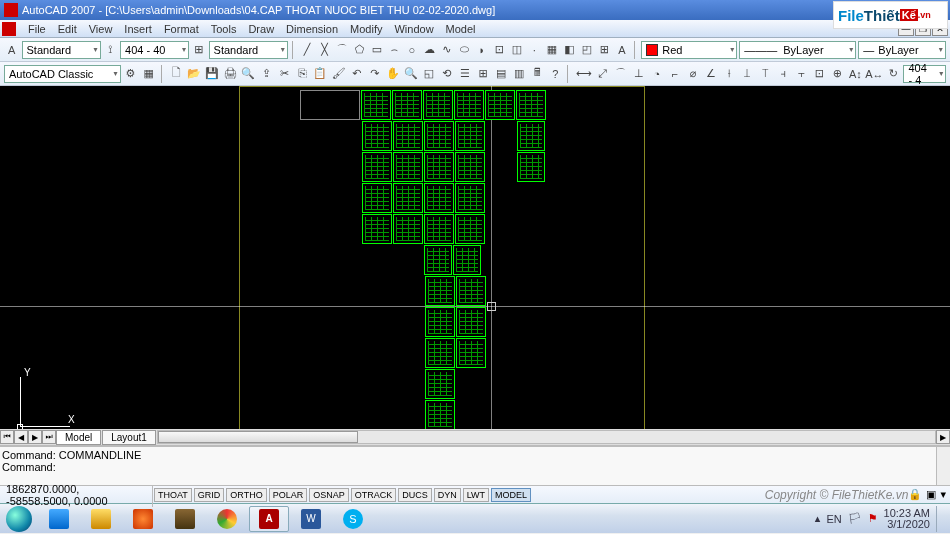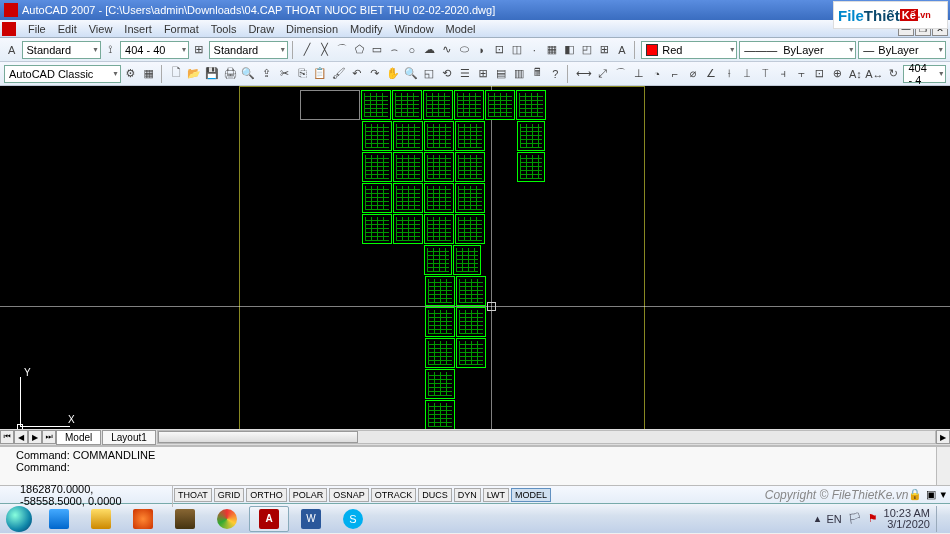--- a/index.html
+++ b/index.html
@@ -65,29 +65,29 @@
 
 
 .hscroll { position: absolute; left: 0; right: 0; bottom: 0; height: 16px; background: #ddd; display: flex; align-items: center; }
 .hscroll .tab { padding: 1px 8px; background: #f8f8f8; border: 1px solid #999; font-size: 10px; margin-right: 1px; }
 .hscroll .tab.active { background: #fff; }
 .hscroll .navbtn { width: 14px; height: 14px; background: #eee; border: 1px solid #999; display: flex; align-items: center; justify-content: center; font-size: 8px; }
 .hscroll .track { flex: 1; height: 14px; background: #e8e8e8; border: 1px solid #bbb; position: relative; }
 .hscroll .thumb-sb { position: absolute; left: 0; width: 200px; height: 12px; background: linear-gradient(#f8f8f8,#ddd); border: 1px solid #999; }
 
 
-.cmdarea { height: 40px; background: #f8f8f8; border-top: 2px solid #bbb; padding: 2px 16px; font-family: Consolas, monospace; font-size: 11px; overflow: hidden; position: relative; }
+.cmdarea { height: 40px; background: #f8f8f8; border-top: 2px solid #bbb; padding: 2px 2px; font-family: Consolas, monospace; font-size: 11px; overflow: hidden; position: relative; }
 .cmdarea .cmdline { white-space: nowrap; }
 .cmdarea .cmdinput { display: flex; }
 .cmdarea .cmdinput input { border: none; background: transparent; font-family: inherit; font-size: 11px; width: 400px; outline: none; }
 .cmdarea .vscroll { position: absolute; right: 0; top: 0; bottom: 0; width: 14px; background: #eee; border-left: 1px solid #bbb; }
 
 
 .statusbar { height: 18px; background: linear-gradient(#f5f8fe,#e5eef8); display: flex; align-items: center; border-top: 1px solid #bbb; font-size: 10px; }
-.statusbar .coords { padding: 0 20px; width: 173px; border-right: 1px solid #bbb; }
+.statusbar .coords { padding: 0 6px; width: 153px; border-right: 1px solid #bbb; }
 .statusbar .sbtn { padding: 1px 3px; border: 1px solid #aaa; margin: 0 1px; background: #eee; font-size: 9px; }
 .statusbar .sbtn.active { background: #d0e0f0; border-color: #6090c0; }
 .statusbar .copyright { flex: 1; text-align: right; color: #888; font-size: 12px; font-style: italic; position: relative; }
 .statusbar .rightgrp { display: flex; align-items: center; gap: 4px; padding-right: 4px; }
 
 
 .taskbar { height: 30px; background: linear-gradient(#f0f4fa,#d5e0ee 40%, #c0d0e8); display: flex; align-items: center; border-top: 1px solid #7aa; }
 .taskbar .start { width: 38px; height: 30px; display: flex; align-items: center; justify-content: center; }
 .taskbar .start .orb { width: 26px; height: 26px; border-radius: 50%; background: radial-gradient(circle at 35% 35%, #8fd, #18a 60%, #036); }
 .taskbar .tbapp { width: 40px; height: 26px; border: 1px solid transparent; border-radius: 2px; display: flex; align-items: center; justify-content: center; margin: 0 1px; }

